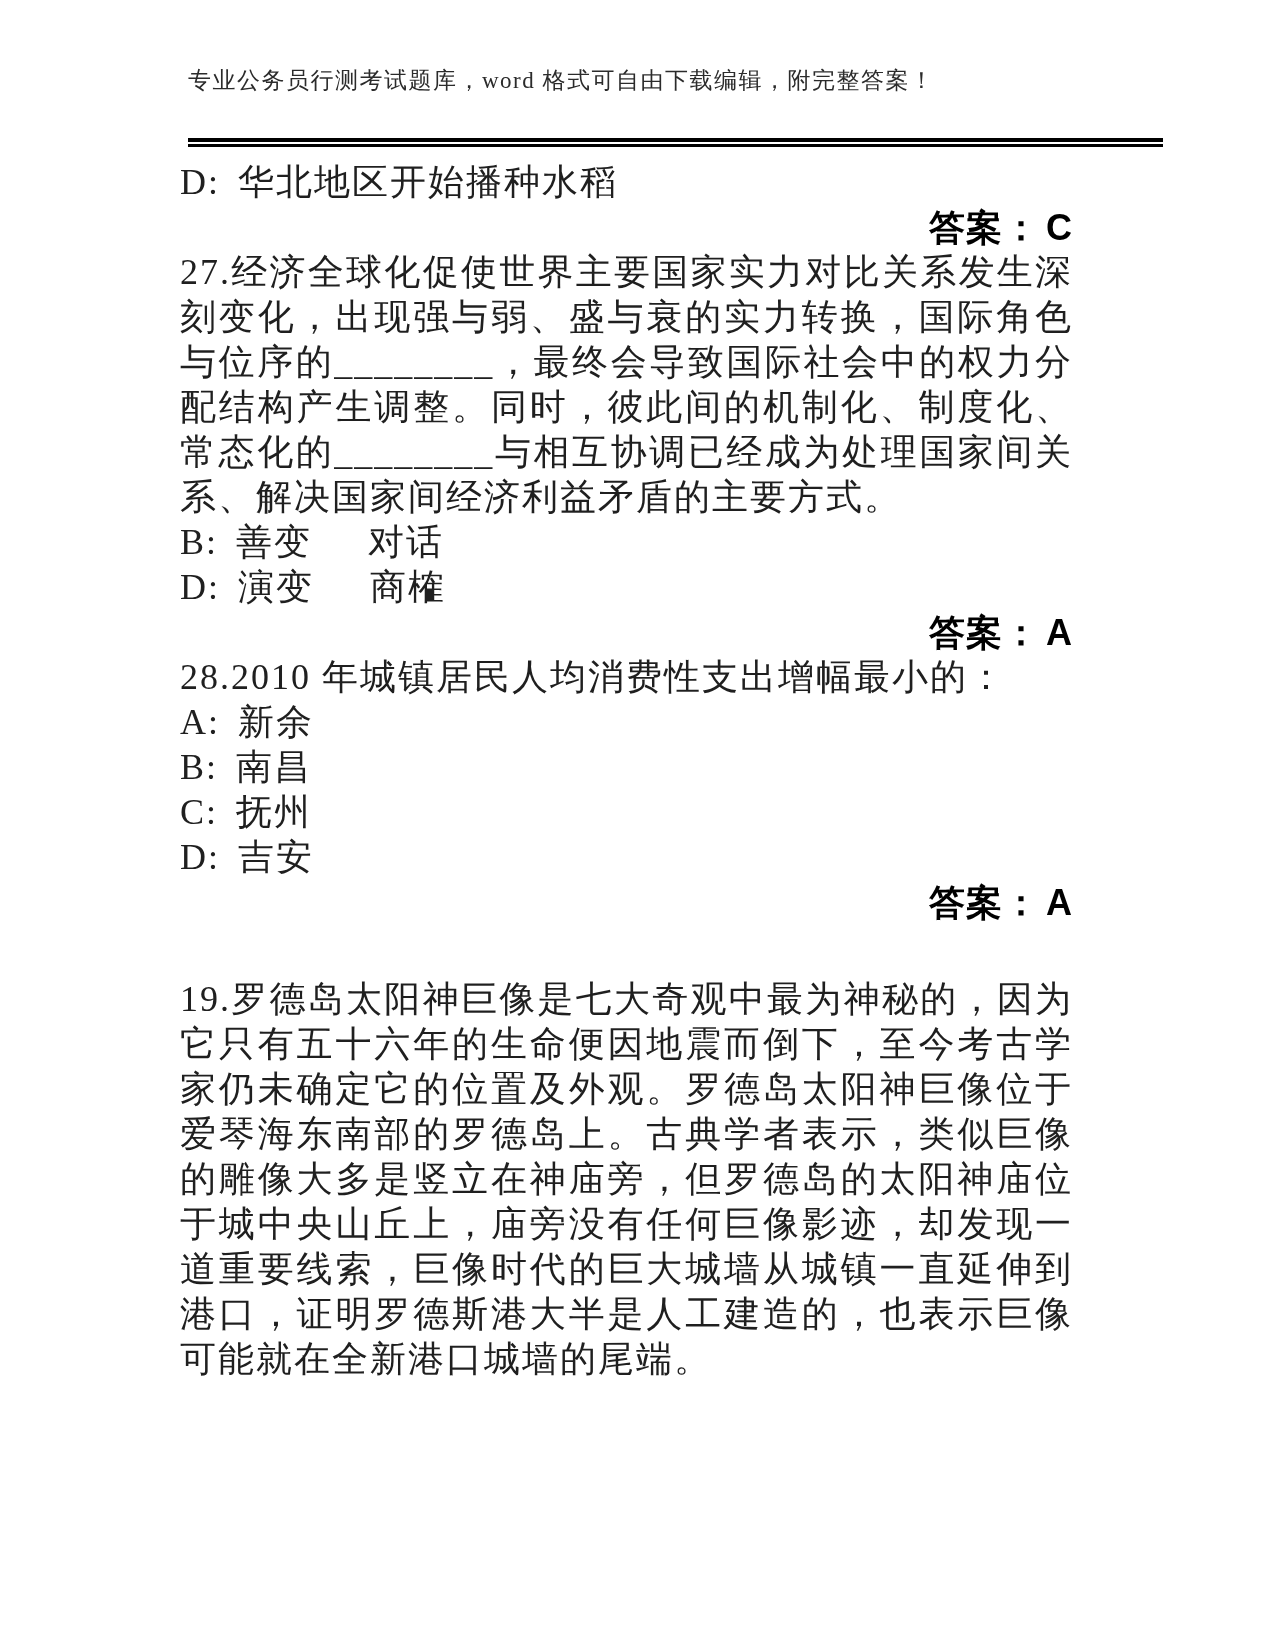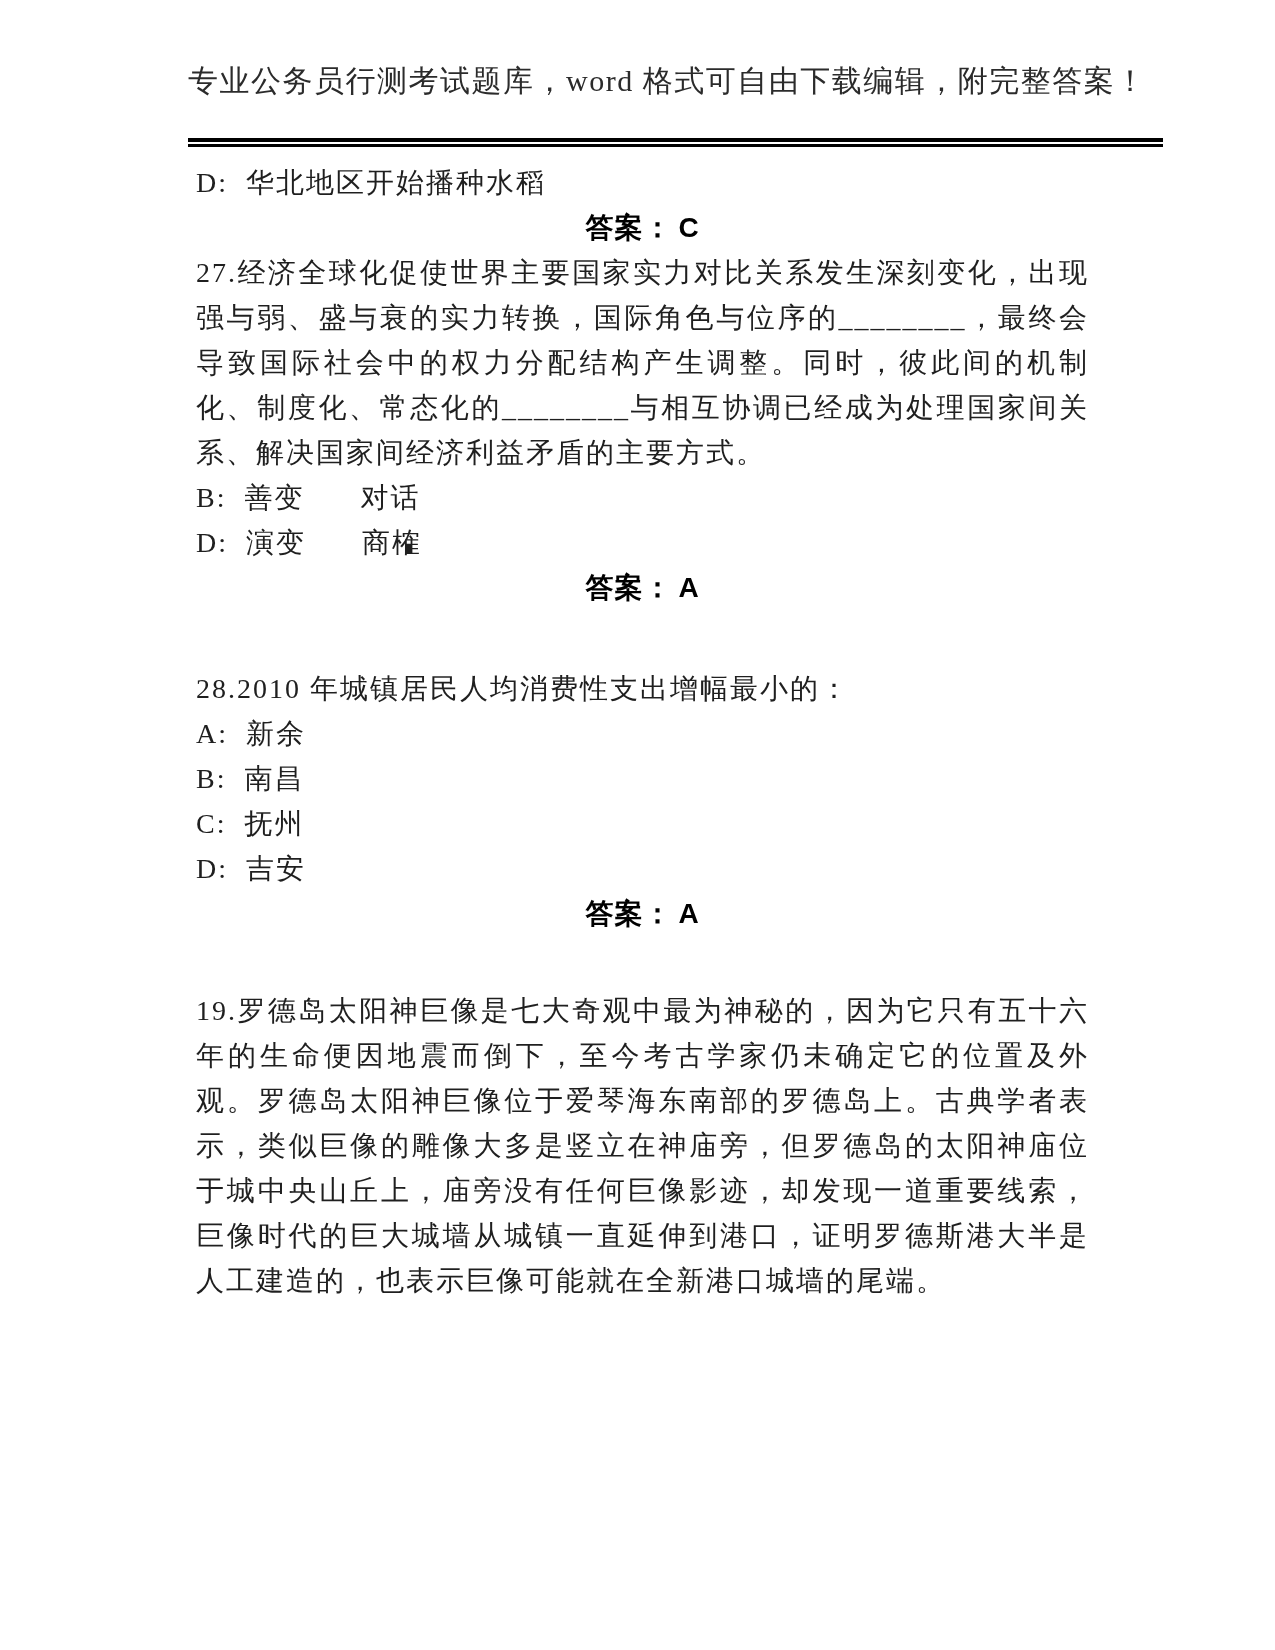--- a/index.html
+++ b/index.html
@@ -17,21 +17,21 @@
     overflow: hidden;
   }
   
   .header {
     position: absolute;
     left: 188px;
     top: 64px;
     width: 975px;
   }
   .header-text {
-    font-size: 30px;
+    font-size: 23px;
     line-height: 34px;
     letter-spacing: 1.5px;
     color: #2b2b2b;
     font-weight: 400;
     white-space: nowrap;
   }
   .double-rule {
     margin-top: 40px;
   }
   .double-rule .bar-thick {
@@ -42,53 +42,52 @@
     height: 2px;
     background: transparent;
   }
   .double-rule .bar-thin {
     height: 3px;
     background: #000000;
   }
   
   .content {
     position: absolute;
-    left: 196px;
+    left: 180px;
     top: 160px;
     width: 893px;
-    font-size: 28px;
+    font-size: 36px;
     line-height: 45px;
     text-align: justify;
     letter-spacing: 2px;
     color: #1f1f1f;
   }
   .para {
     margin: 0;
   }
   .q-block {
   }
   .q28-block {
-    margin-top: 56px;
   }
   .q29-block {
     margin-top: 52px;
   }
   .option-row {
     text-align: left;
   }
   .opt-label {
     display: inline-block;
     margin-right: 18px;
   }
   .opt-word2 {
     display: inline-block;
     margin-left: 56px;
   }
   .answer-row {
-    text-align: center;
+    text-align: right;
     font-weight: 700;
     font-family: "Liberation Sans", "DejaVu Sans", sans-serif;
     color: #000000;
     letter-spacing: 1px;
   }
   .answer-value {
     margin-left: 6px;
   }
 </style>
 </head>

